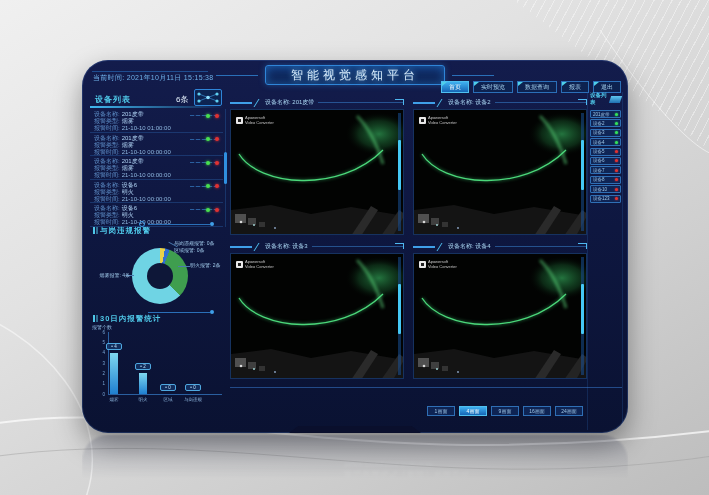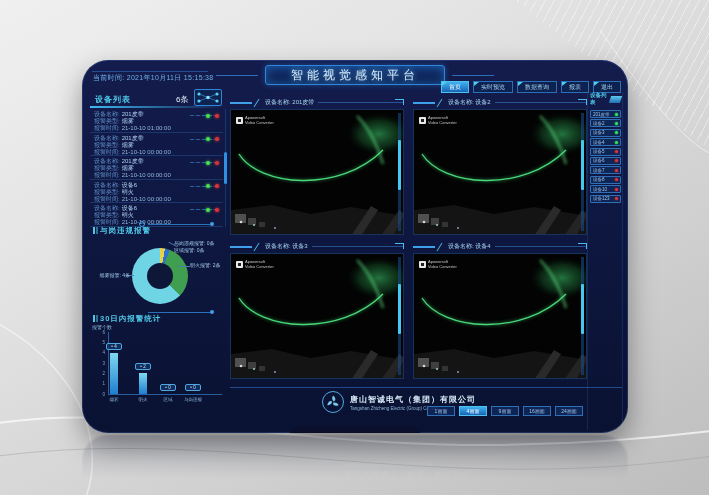--- a/index.html
+++ b/index.html
@@ -500,35 +500,20 @@
     <span class="dl-dot" style="background: rgb(224, 50, 50); box-shadow: rgb(224, 50, 50) 0px 0px 2px;"></span>
   </div>
           <div class="dl-item">
     <span class="dl-name">设备123</span>
     <span class="dl-dot" style="background: rgb(224, 50, 50); box-shadow: rgb(224, 50, 50) 0px 0px 2px;"></span>
   </div>
         </div>
     </div>
 
     <div class="foot-line"></div>
-    <div class="company">
-      <div class="logo">
-        <svg width="16" height="16" viewBox="-8 -8 16 16">
-          <g fill="#7fd0f0" opacity=".95">
-            <path d="M0,-6.5 C3,-4.5 3,-1 0.6,-0.6 C-1.2,-2.2 -1.2,-4.8 0,-6.5 Z"></path>
-            <path d="M0,-6.5 C3,-4.5 3,-1 0.6,-0.6 C-1.2,-2.2 -1.2,-4.8 0,-6.5 Z" transform="rotate(120)"></path>
-            <path d="M0,-6.5 C3,-4.5 3,-1 0.6,-0.6 C-1.2,-2.2 -1.2,-4.8 0,-6.5 Z" transform="rotate(240)"></path>
-          </g>
-        </svg>
-      </div>
-      <div>
-        <div class="co-cn">唐山智诚电气（集团）有限公司</div>
-        <div class="co-en">Tangshan Zhicheng Electric (Group) Co.,Ltd.</div>
-      </div>
-    </div>
     <div class="screens" id="screens">
         <div class="scr-btn">1画面</div>
         <div class="scr-btn active">4画面</div>
         <div class="scr-btn">9画面</div>
         <div class="scr-btn">16画面</div>
         <div class="scr-btn">24画面</div>
       </div>
     <div class="chin"></div>
   </div>
 

